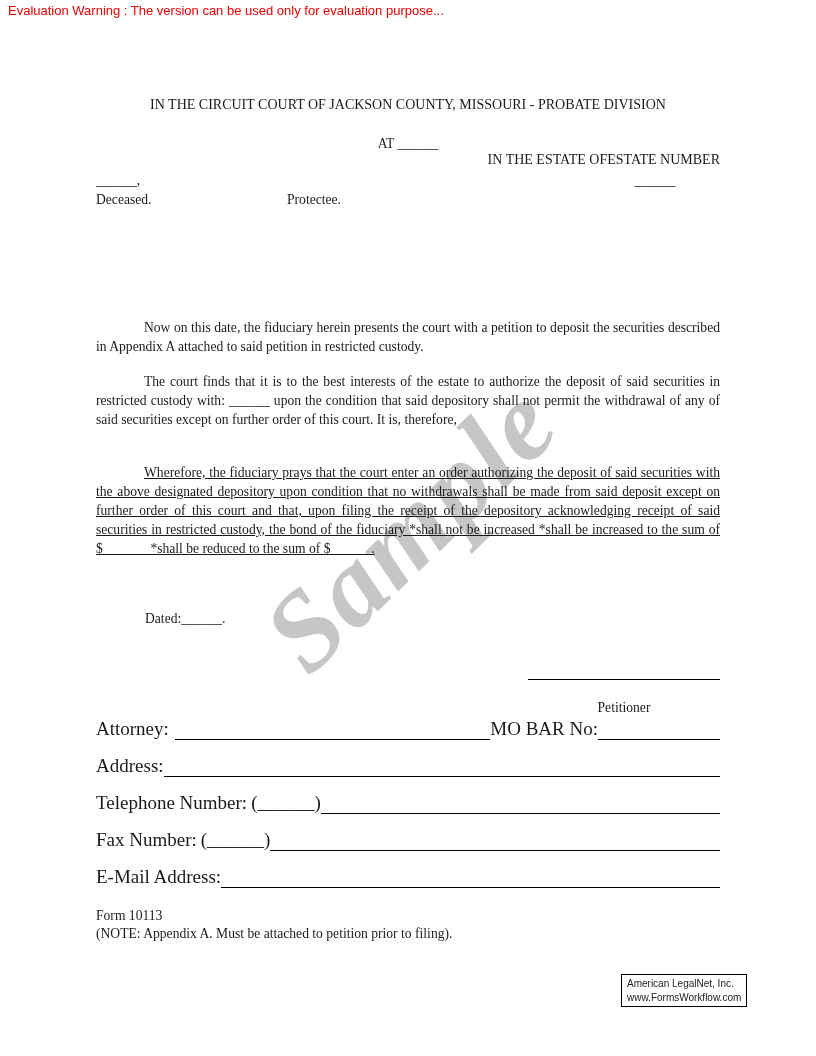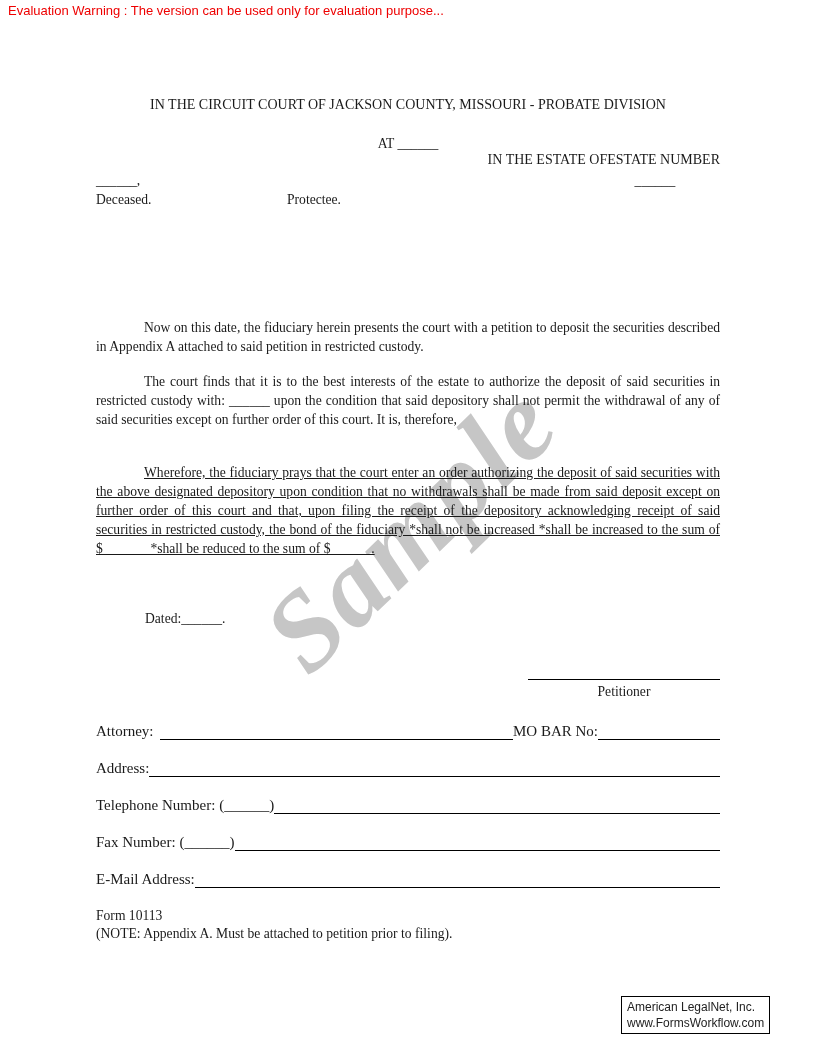--- a/index.html
+++ b/index.html
@@ -36,40 +36,40 @@
   .title-block { top:245px; line-height:17.2px; font-size:13.8px; }
 
   .para { text-align:justify; text-indent:48px; }
   .p1 { top:318px; }
   .p2 { top:372px; }
   .p3 { top:463px;text-decoration:underline; }
 
   .dated { top:609px; padding-left:49px; }
 
   .sig-block { position:absolute; left:432px; top:679px; width:192px;
-               border-top:1px solid #000; text-align:center; padding-top:2px; }
+               border-top:1px solid #000; text-align:center; padding-top:18px; }
 
-  .frow { display:flex; align-items:flex-end; height:18px; font-size:15px;text-align:center; }
+  .frow { display:flex; align-items:flex-end; height:18px; font-size:19px;text-align:center; }
   .r-attorney { top:722px; }
   .r-address  { top:759px; }
   .r-phone    { top:796px; }
   .r-fax      { top:833px; }
   .r-email    { top:870px; }
   .fill { flex:1 1 auto; border-bottom:1px solid #000; align-self:stretch; }
   .fill.gap { margin-left:6px; }
   .fill.fixed { flex:0 0 122px; }
   .paren { margin-left:4px; }
 
   .form-number { top:906px; }
   .note-line { top:924px; }
 
-  .legalnet-box { position:absolute; left:621px; top:996px; z-index:1;
+  .legalnet-box { position:absolute; left:621px; top:974px; z-index:1;
                   border:1px solid #000; padding:2px 5px;
                   font-family:"Liberation Sans", sans-serif;
-                  font-size:12px; line-height:1.35; color:#222;
+                  font-size:10px; line-height:1.35; color:#222;
                   background:#fff; white-space:nowrap; }
 </style>
 </head>
 <body>
 
 <div class="page">
 
   <div class="warning">Evaluation Warning : The version can be used only for evaluation purpose...</div>
 
   <div class="watermark">Sample</div>

